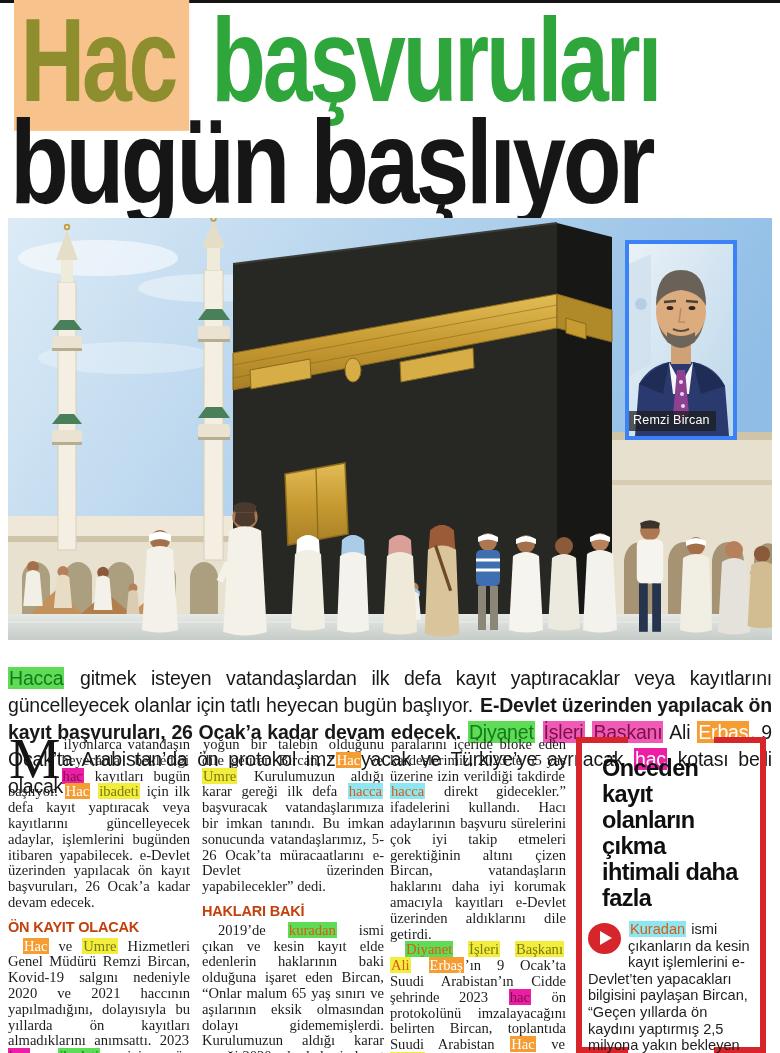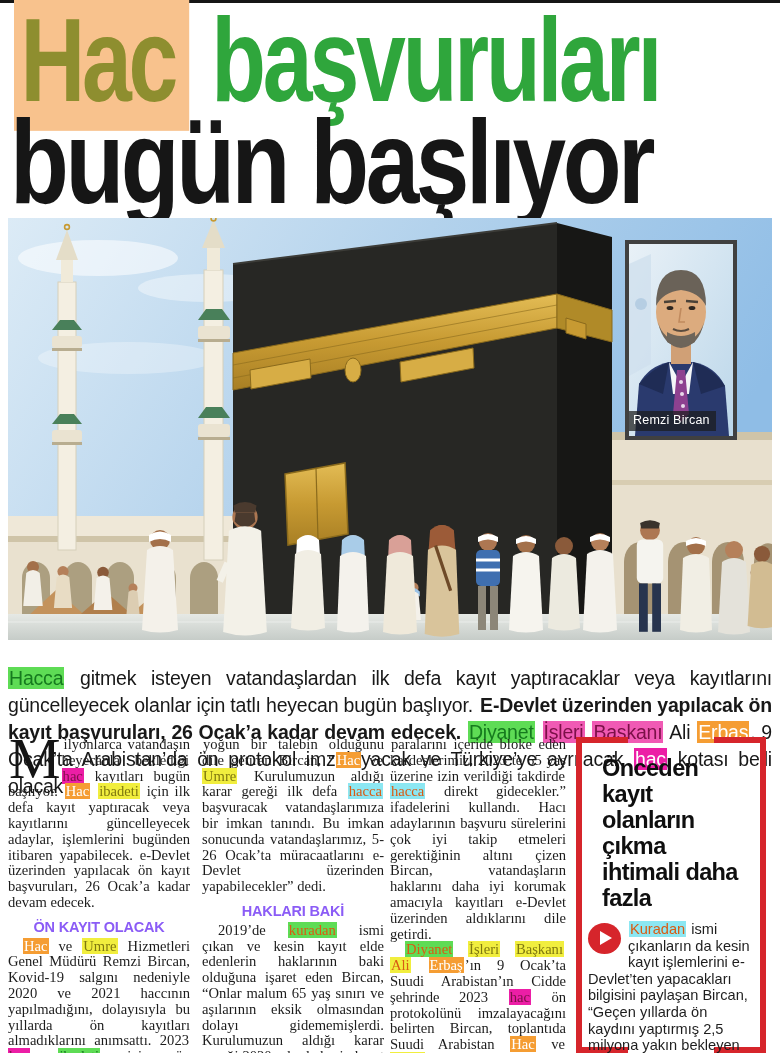--- a/index.html
+++ b/index.html
@@ -14,41 +14,41 @@
   .hl-inner{display:inline-block;transform-origin:0 0;font-size:112px;line-height:96px;letter-spacing:-4px;}
   #hl1{top:10px;left:14px;}
   #hl1 .hl-inner{transform:scaleX(0.80) scaleY(1.06);}
   #hl2{top:112px;left:10px;}
   #hl2 .hl-inner{transform:scaleX(0.86) scaleY(1.06);}
   .hac-box{padding:0 18px 4px 8px;}
 
   
   .photo{position:absolute;left:8px;top:218px;width:764px;height:422px;overflow:hidden;background:#bcd6ec;}
   .photo svg{display:block;}
-  .inset{position:absolute;left:617px;top:22px;width:104px;height:192px;border:4px solid #404040;background:#d8e7f2;}
+  .inset{position:absolute;left:617px;top:22px;width:104px;height:192px;border:4px solid #3b82f6;background:#d8e7f2;}
   .inset-caption{position:absolute;left:0;bottom:5px;background:rgba(28,28,28,0.72);color:#fff;
     font-size:12.5px;line-height:17px;padding:1px 6px 2px 4px;letter-spacing:0.2px;}
 
   
   .lead{position:absolute;left:8px;top:645px;width:764px;font-size:19.5px;line-height:27px;
     color:#181818;text-align:justify;letter-spacing:-0.2px;}
   .lead span{padding:0 1px;}
 
   
   .cols{position:absolute;left:8px;top:737px;width:766px;height:316px;display:flex;overflow:hidden;}
   .col{font-family:"Liberation Serif",serif;font-size:14.6px;line-height:15.8px;color:#1c1c1c;text-align:justify;}
   .col p{margin:0;}
   .col .indent{text-indent:15px;}
   #col1{width:182px;margin-right:12px;}
   #col2{width:182px;margin-right:6px;}
   #col3{width:176px;margin-right:10px;}
   .dropcap{float:left;font-family:"Liberation Serif",serif;font-size:58px;line-height:44px;
     padding:2px 5px 0 0;color:#141414;}
   .subhead{font-family:"Liberation Sans",sans-serif;font-weight:bold;font-size:14.5px;
-    text-align:center;margin:9px 0 3px;color:#8b5cf6;letter-spacing:-0.2px;}
+    margin:9px 0 3px;color:#c2410c;letter-spacing:-0.2px;}
   .col span{padding:0 1px;}
 
   
   .sidebar{position:relative;width:190px;height:316px;box-sizing:border-box;}
   .sb-frame{position:absolute;background:#d6252b;}
   .sb-l{left:0;top:0;bottom:0;width:6px;}
   .sb-r{right:0;top:0;bottom:0;width:6px;}
   .sb-tl{left:0;top:0;width:52px;height:6px;}
   .sb-tr{right:0;top:0;width:52px;height:6px;}
   .sb-bl{left:0;bottom:0;width:52px;height:6px;}

